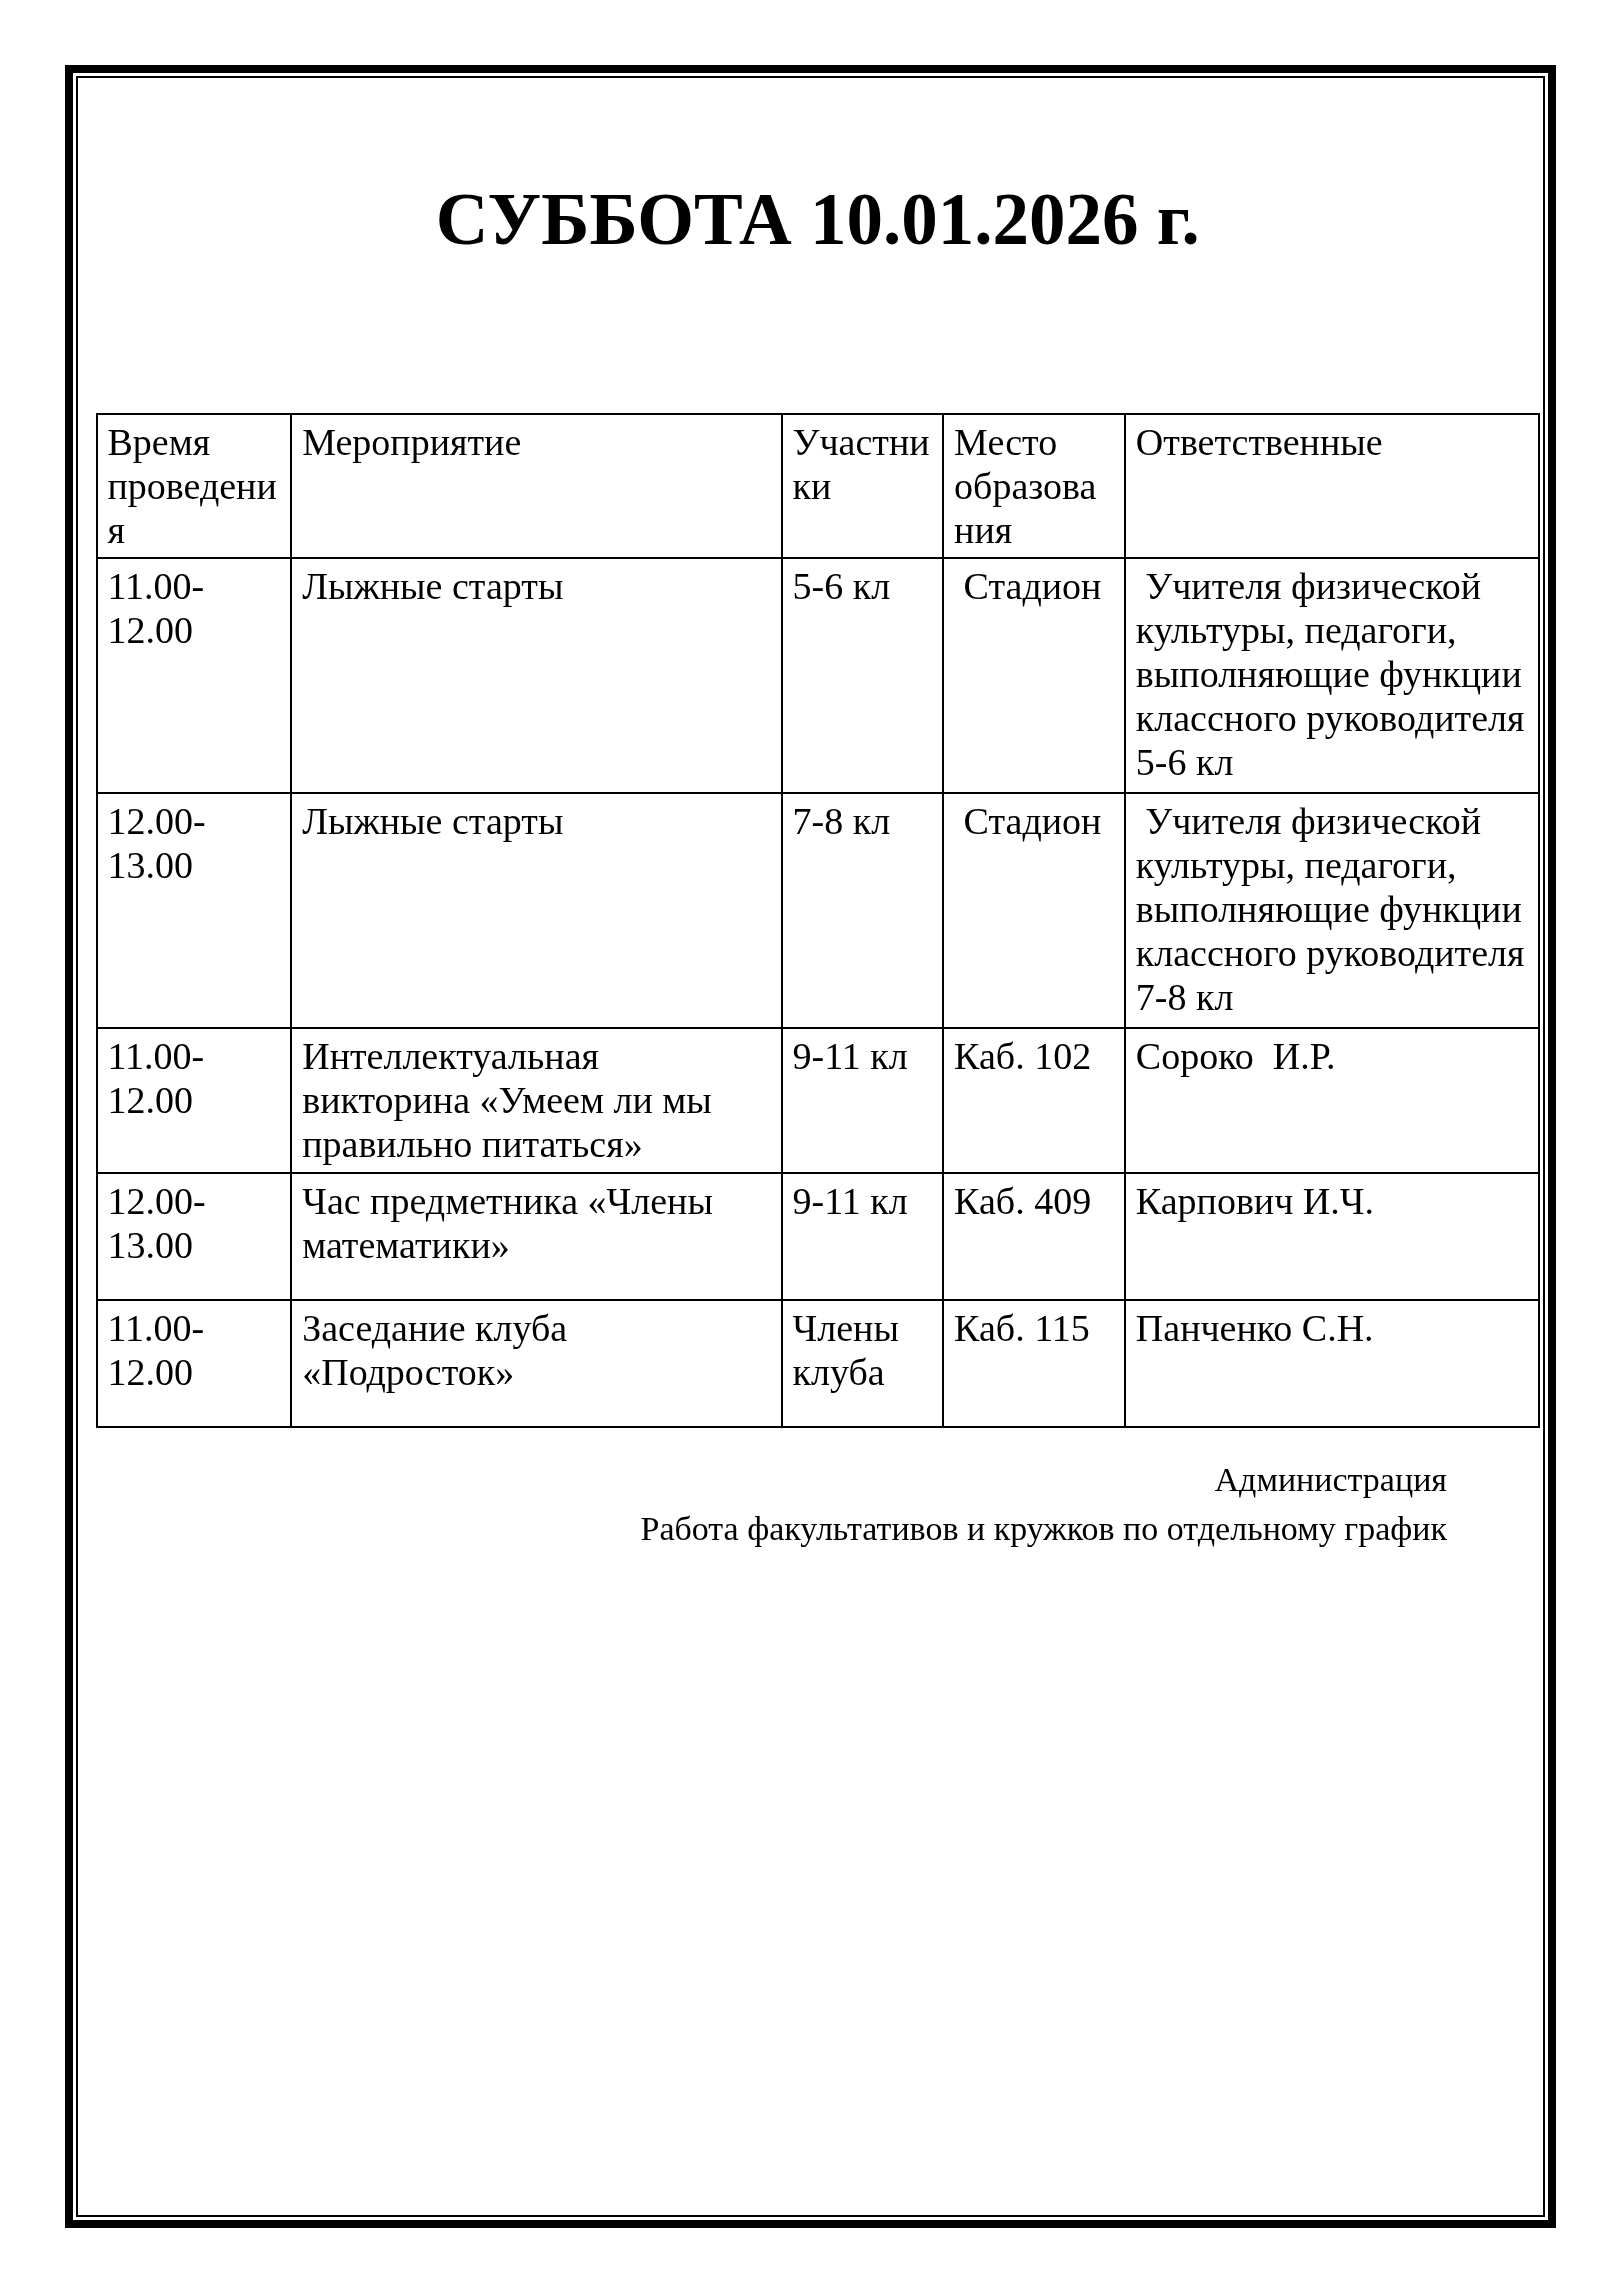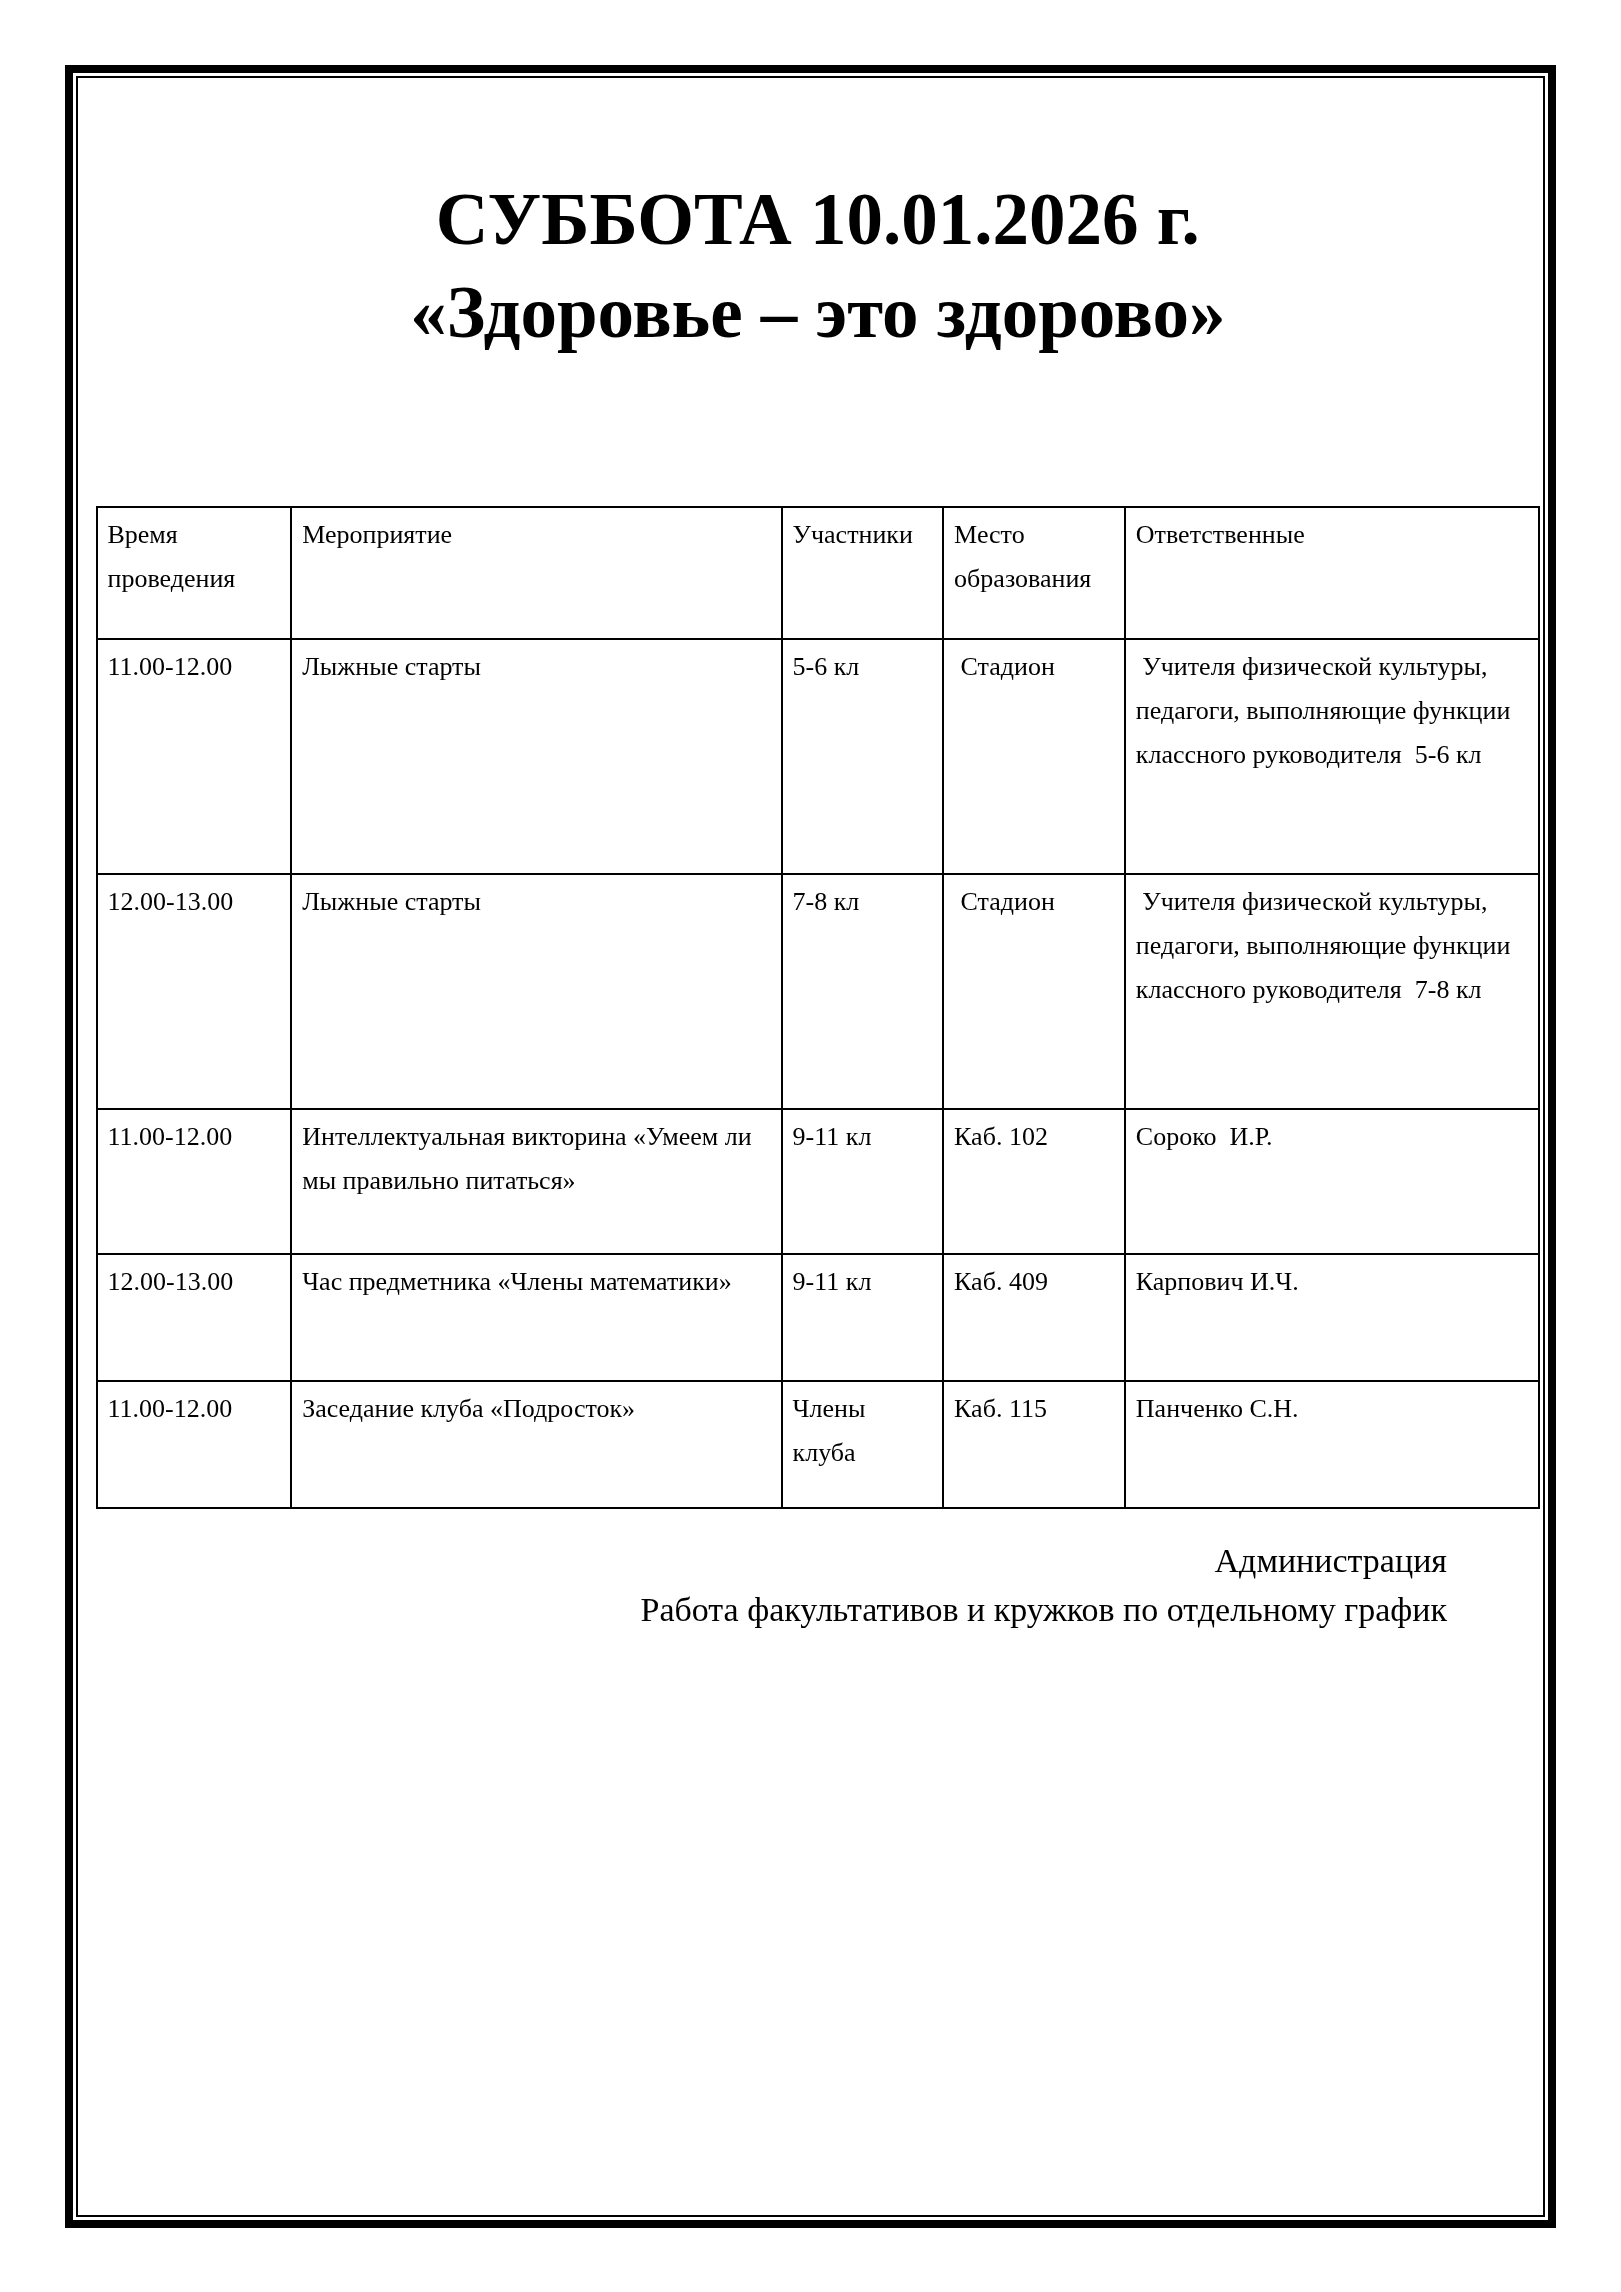--- a/index.html
+++ b/index.html
@@ -39,21 +39,21 @@
     margin-top: 147px;
     width: 100%;
     border-collapse: collapse;
     table-layout: fixed;
   }
   table.schedule th, table.schedule td {
     border: 2px solid #000000;
     vertical-align: top;
     text-align: left;
     font-weight: normal;
-    font-size: 26px;
+    font-size: 38px;
     line-height: 44px;
     padding: 4.9px 9.8px;
     white-space: pre-wrap;
     overflow-wrap: break-word;
     word-wrap: break-word;
   }
   col.c0 { width: 13.5%; }
   col.c1 { width: 34.0%; }
   col.c2 { width: 11.2%; }
   col.c3 { width: 12.6%; }
@@ -76,21 +76,20 @@
 </head>
 <body>
 
 <div class="page">
   <div class="frame-outer"></div>
   <div class="frame-inner"></div>
   <div class="content">
 
     <div class="title-block">
       <div>СУББОТА 10.01.2026 г.</div>
-      <div>«Здоровье – это здорово»</div>
     </div>
 
     <table class="schedule">
       <colgroup>
         <col class="c0">
           <col class="c1">
           <col class="c2">
           <col class="c3">
           <col class="c4">
       </colgroup>

